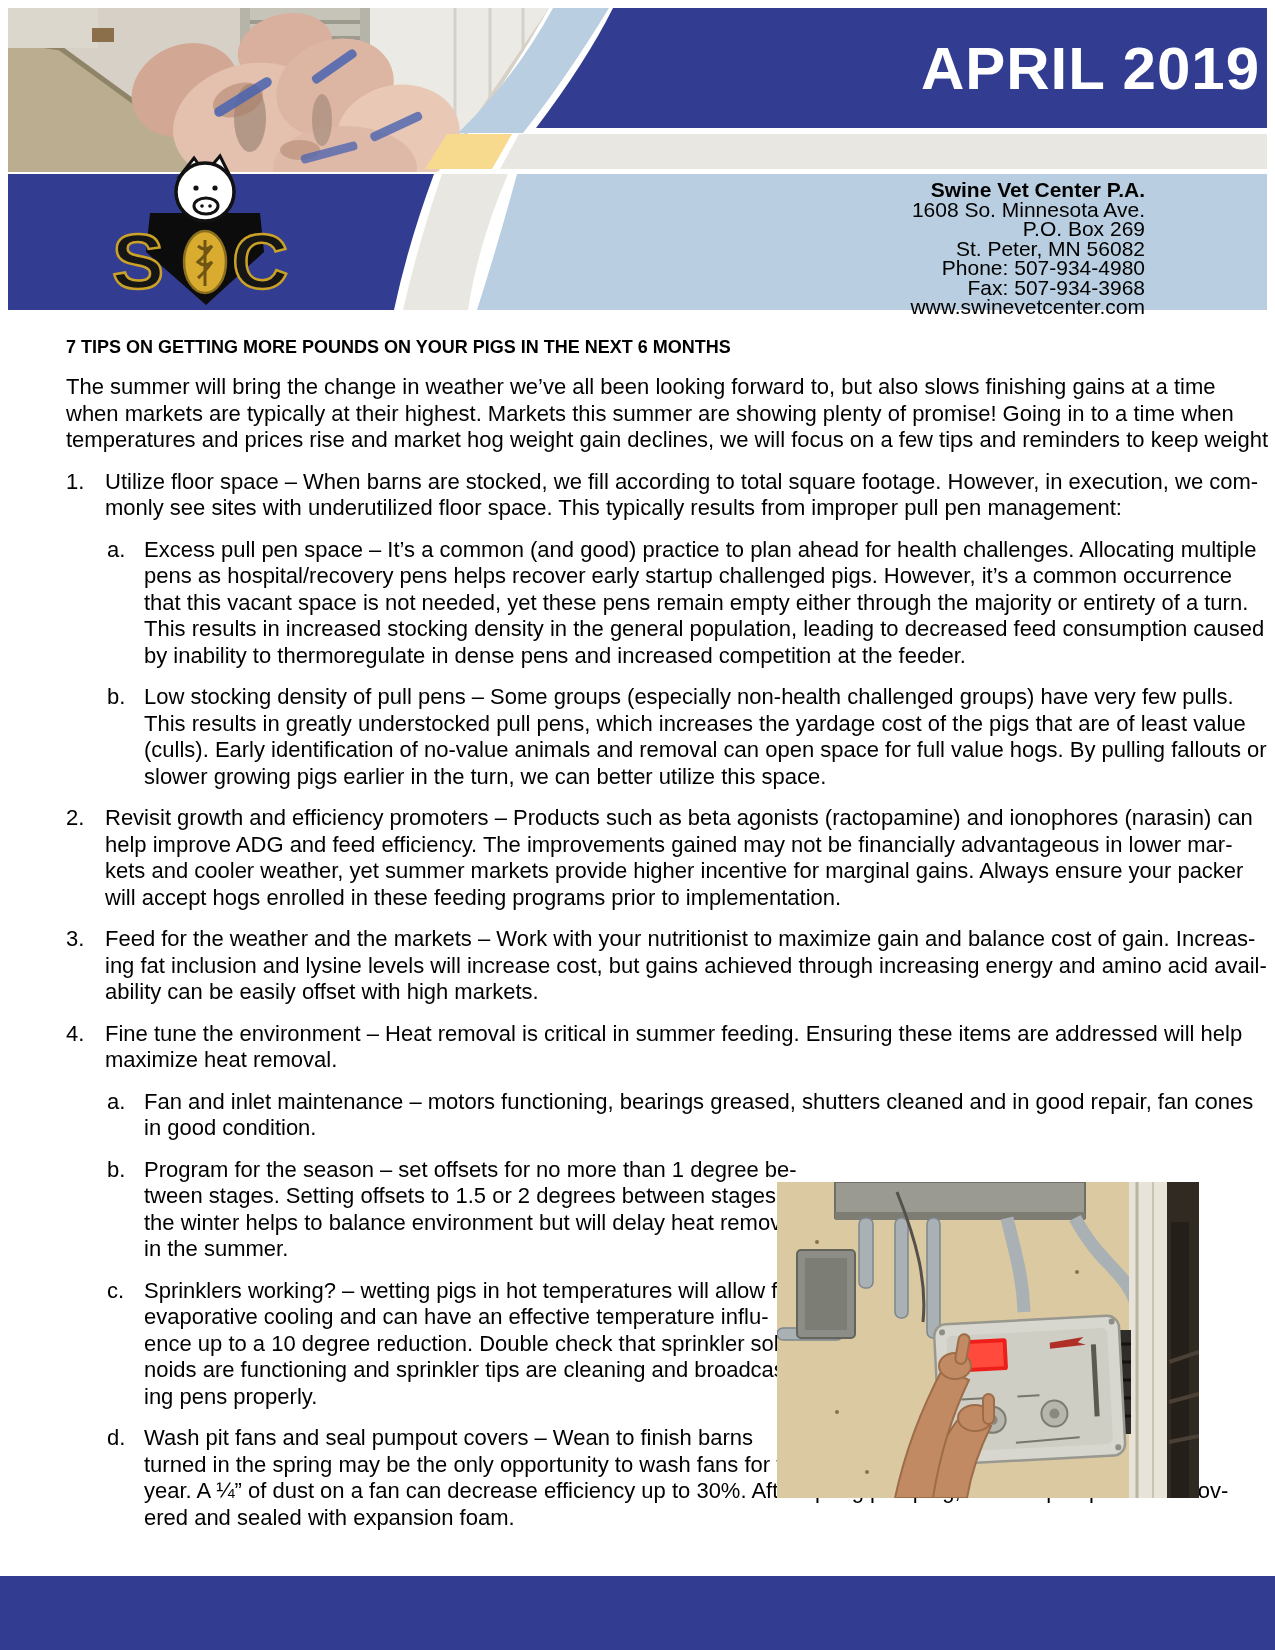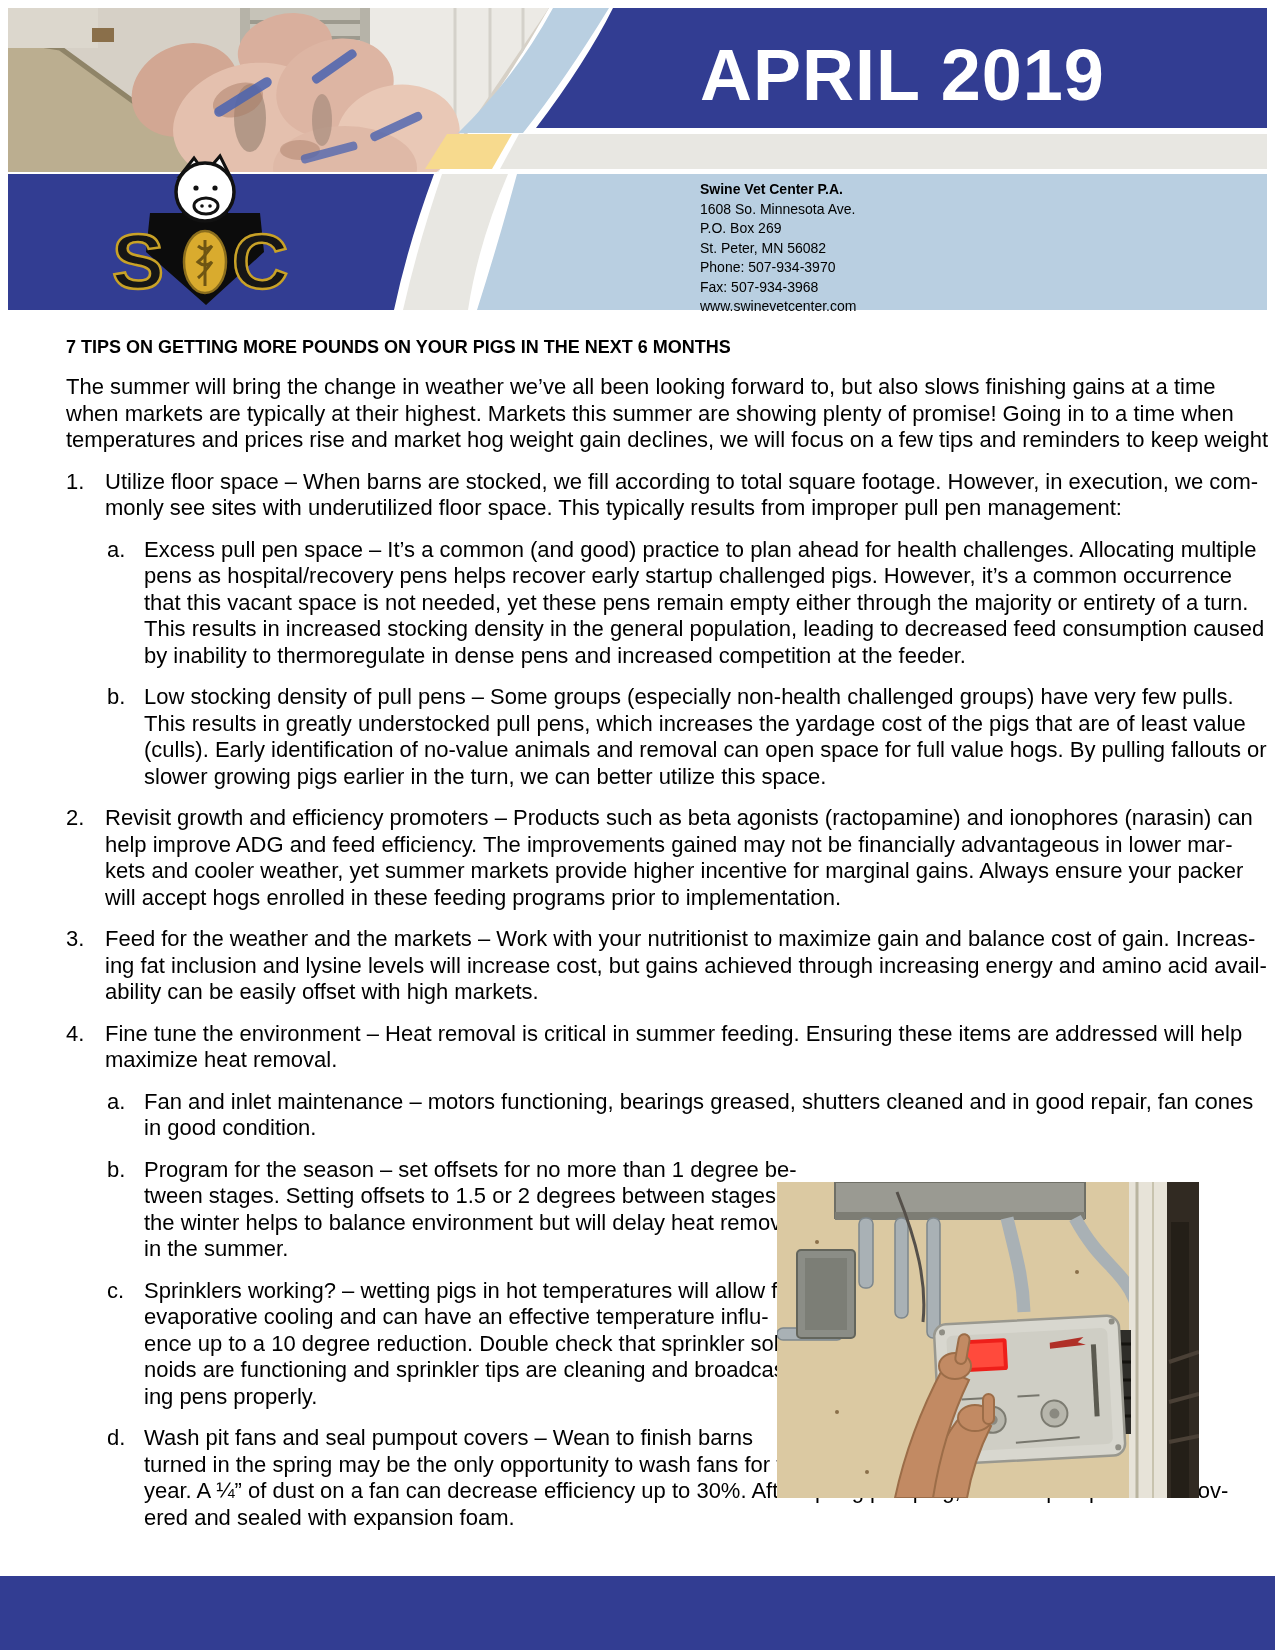--- a/index.html
+++ b/index.html
@@ -1,22 +1,22 @@
 <!DOCTYPE html>
 <html><head>
 <meta charset="utf-8">
 <style>
   html,body{margin:0;padding:0;background:#666;}
   .page{position:relative;width:1275px;height:1650px;background:#fff;overflow:hidden;
         font-family:"Liberation Sans","DejaVu Sans",sans-serif;color:#000;}
   .hdr-svg{position:absolute;left:0;top:0;}
-  .banner-title{position:absolute;left:700px;top:34px;width:560px;text-align:left;
-        font-size:72px;font-weight:bold;color:#fff;letter-spacing:1px;white-space:nowrap;}
-  .contact{position:absolute;left:700px;top:180px;width:445px;text-align:left;
-        font-size:14px;line-height:19.5px;color:#000;}
+  .banner-title{position:absolute;left:700px;top:34px;width:560px;text-align:right;
+        font-size:60px;font-weight:bold;color:#fff;letter-spacing:1px;white-space:nowrap;}
+  .contact{position:absolute;left:700px;top:180px;width:445px;text-align:right;
+        font-size:21px;line-height:19.5px;color:#000;}
   .contact .name{font-weight:bold;}
   .article{position:absolute;left:66px;top:334px;width:1160px;}
   .article .title{font-size:18px;font-weight:bold;line-height:27px;margin-bottom:13px;white-space:nowrap;}
   .block{margin-bottom:15px;}
   .line{font-size:22px;line-height:26.5px;white-space:nowrap;}
   .item{position:relative;padding-left:39px;}
   .item > .marker{position:absolute;left:0;top:0;font-size:22px;line-height:26.5px;}
   .sub{position:relative;margin-left:2px;padding-left:37px;margin-top:15px;}
   .sub > .marker{position:absolute;left:0;top:0;font-size:22px;line-height:26.5px;}
   .photo2{position:absolute;left:777px;top:1182px;width:422px;height:316px;}
@@ -108,21 +108,21 @@
     </g>
   </svg>
 
   <div class="banner-title">APRIL 2019</div>
 
   <div class="contact">
     <div class="name">Swine Vet Center P.A.</div>
     <div>1608 So. Minnesota Ave.</div>
     <div>P.O. Box 269</div>
     <div>St. Peter, MN 56082</div>
-    <div>Phone:  507-934-3970</div>
+    <div>Phone:  507-934-4980</div>
     <div>Fax:  507-934-3968</div>
     <div>www.swinevetcenter.com</div>
   </div>
 
   <div class="article">
     <div class="title">7 TIPS ON GETTING MORE POUNDS ON YOUR PIGS IN THE NEXT 6 MONTHS</div>
     <div id="article-content">
         <div class="block">
           <div class="line">The summer will bring the change in weather we’ve all been looking forward to, but also slows finishing gains at a time</div>
           <div class="line">when markets are typically at their highest. Markets this summer are showing plenty of promise! Going in to a time when</div>

